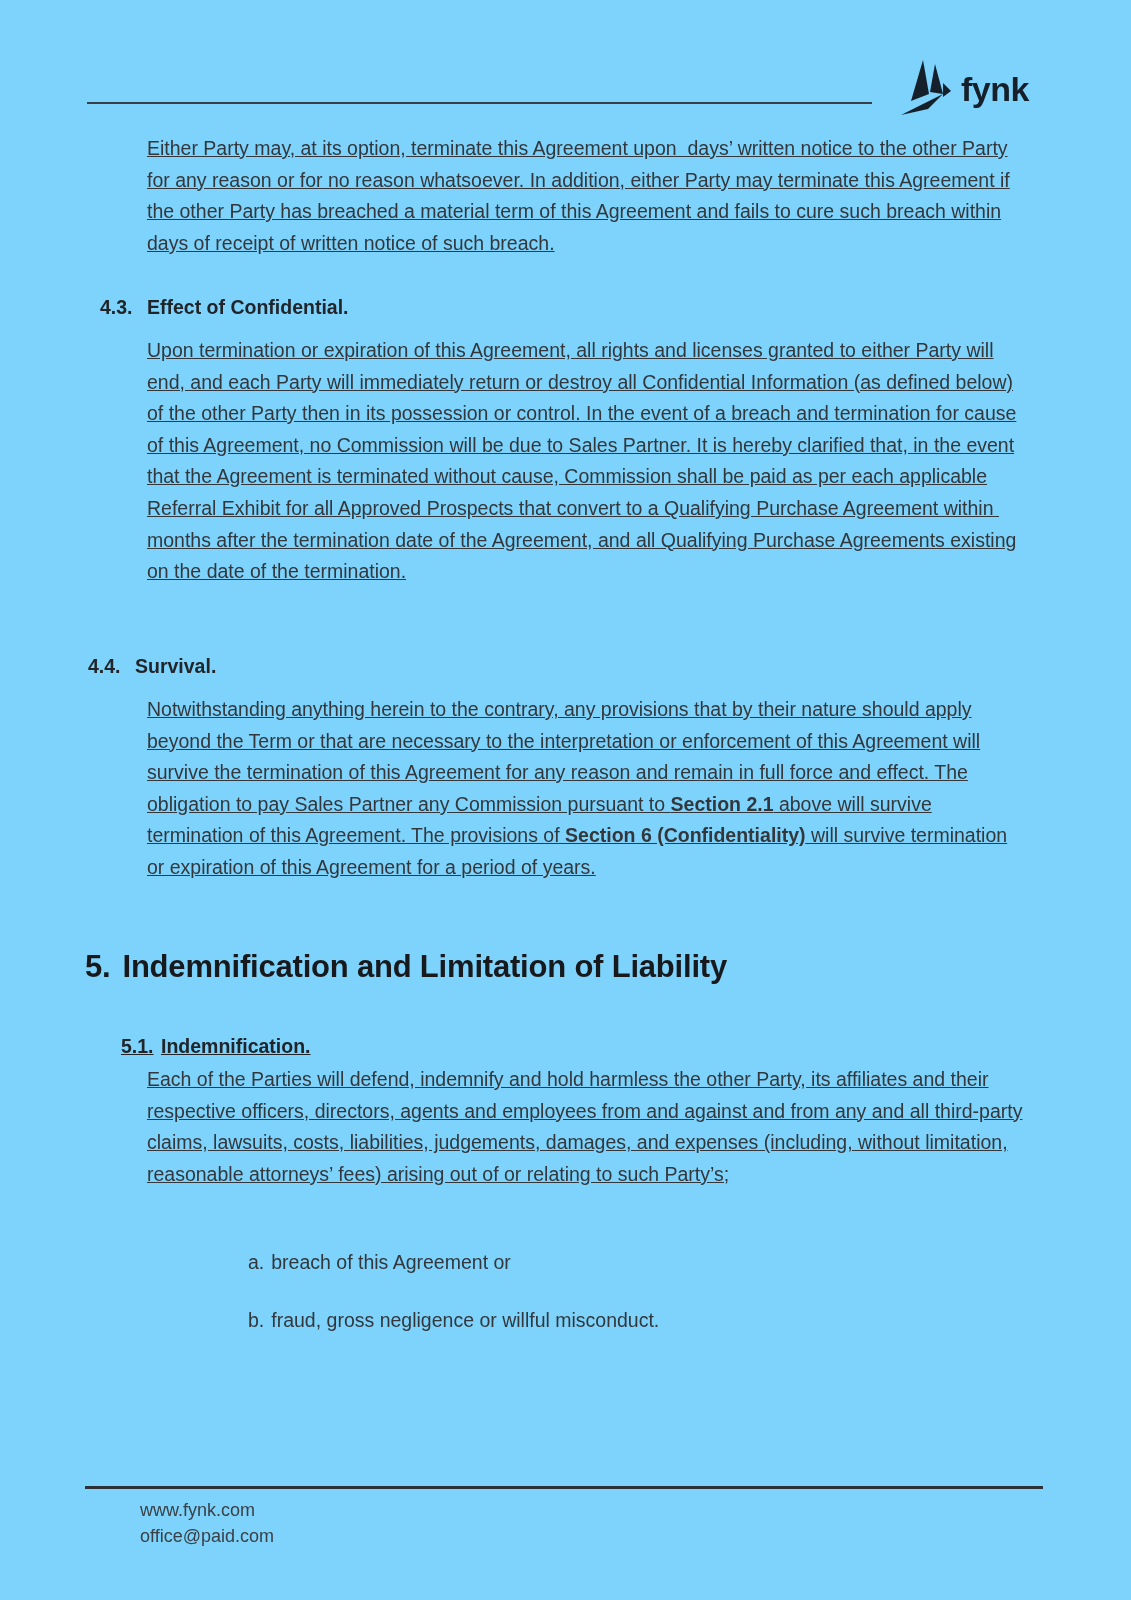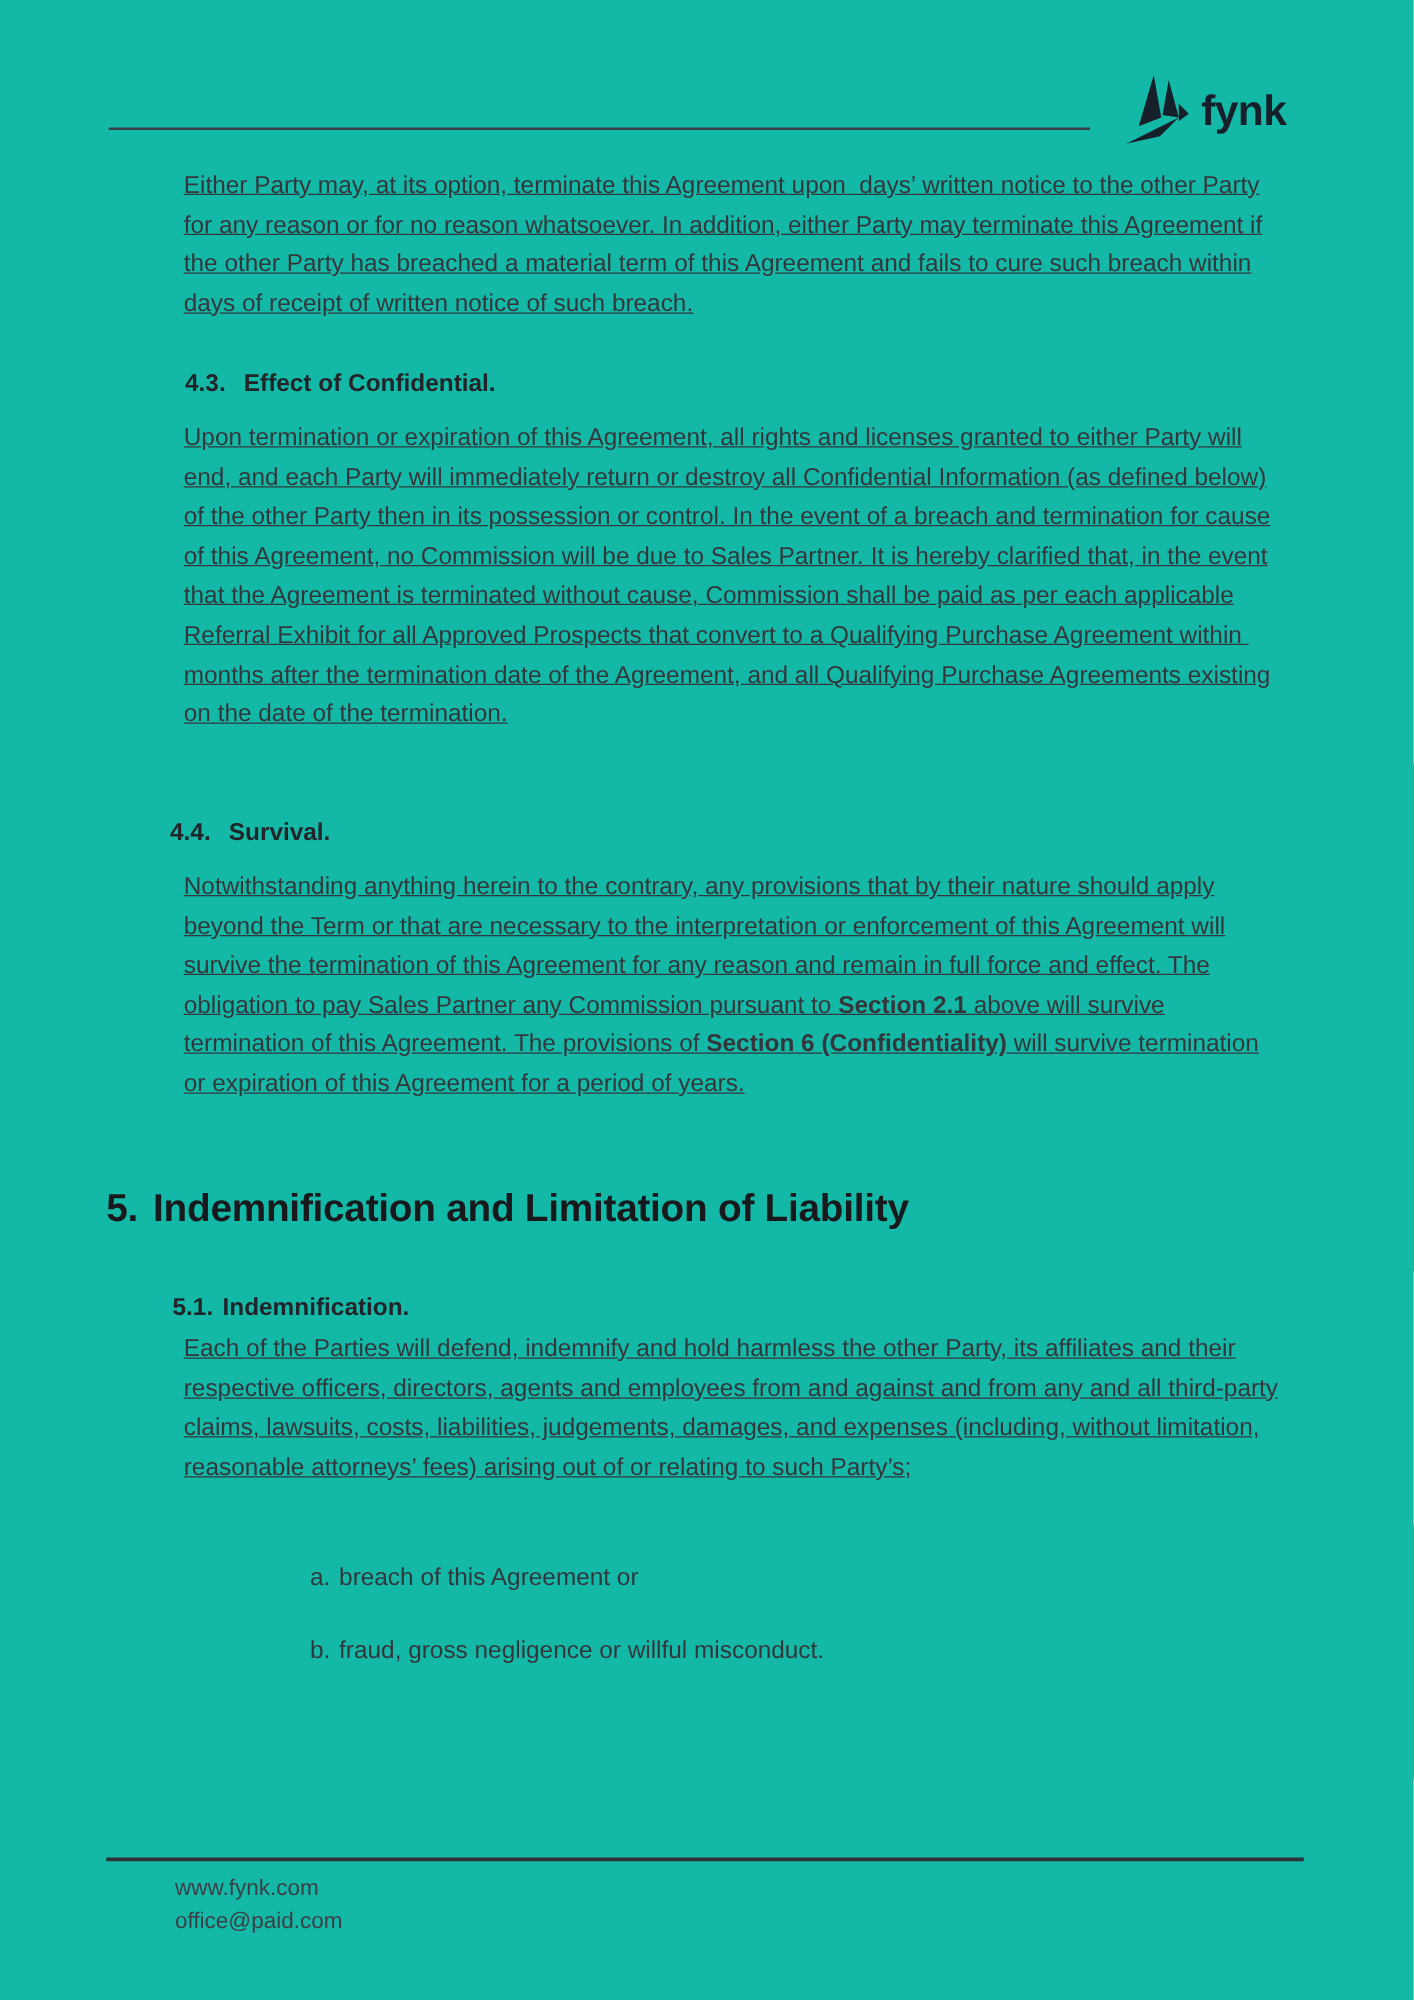--- a/index.html
+++ b/index.html
@@ -1,19 +1,19 @@
 <!DOCTYPE html>
 <html><head>
 <meta charset="utf-8">
 <style>
   html,body{margin:0;padding:0;background:#ffffff;}
   .page{
     position:relative;
     width:1131px;height:1600px;
-    background:#14b8a6;
+    background:#7dd3fc;
     font-family:"Liberation Sans","DejaVu Sans",sans-serif;
     color:#33373c;
     overflow:hidden;
   }
   .header-rule{
     position:absolute;left:87px;top:102px;
     width:785px;height:2px;background:#3a3f46;
   }
   .logo{
     position:absolute;left:899px;top:58px;
@@ -23,21 +23,21 @@
   .logo-text{
     font-size:34px;font-weight:700;color:#15202b;
     letter-spacing:-0.5px;line-height:62px;
   }
   .para{
     position:absolute;left:147px;width:880px;
     font-size:19.5px;line-height:31.6px;color:#33373c;text-decoration:underline;
   }
   .subheading{
     position:absolute;display:flex;
-    font-size:19.5px;font-weight:700;color:#212529;line-height:26px;margin-left:48px;
+    font-size:19.5px;font-weight:700;color:#212529;line-height:26px;
   }
   .sub-num{flex:0 0 auto;}
   .main-heading{
     position:absolute;left:85px;display:flex;gap:12px;
     font-size:31px;font-weight:700;color:#17191d;line-height:38px;
     letter-spacing:-0.2px;
   }
   .list-item{
     position:absolute;left:248px;display:flex;gap:7px;
     font-size:19.5px;color:#33373c;line-height:28px;
@@ -83,21 +83,21 @@
     <span>Survival.</span>
   </div>
 
   <div class="para" style="top:694px;"><span>Notwithstanding anything herein to the contrary, any provisions that by their nature should apply beyond the Term or that are necessary to the interpretation or enforcement of this Agreement will survive the termination of this Agreement for any reason and remain in full force and effect. The obligation to pay Sales Partner any Commission pursuant to </span><span class="bold-run">Section 2.1</span><span> above will survive termination of this Agreement. The provisions of </span><span class="bold-run">Section 6 (Confidentiality)</span><span> will survive termination or expiration of this Agreement for a period of years.</span></div>
 
   <div class="main-heading" style="top:948px;">
     <span>5.</span>
     <span>Indemnification and Limitation of Liability</span>
   </div>
 
-  <div class="subheading" style="left:90px;top:1033px;">
+  <div class="subheading" style="left:121px;top:1033px;text-decoration:underline;">
     <span class="sub-num" style="width:40px;">5.1.</span>
     <span>Indemnification.</span>
   </div>
 
   <div class="para" style="top:1064px;">Each of the Parties will defend, indemnify and hold harmless the other Party, its affiliates and their respective officers, directors, agents and employees from and against and from any and all third-party claims, lawsuits, costs, liabilities, judgements, damages, and expenses (including, without limitation, reasonable attorneys’ fees) arising out of or relating to such Party’s;</div>
 
   <div class="list-item" style="top:1248px;">
     <span>a.</span>
     <span>breach of this Agreement or</span>
   </div>

